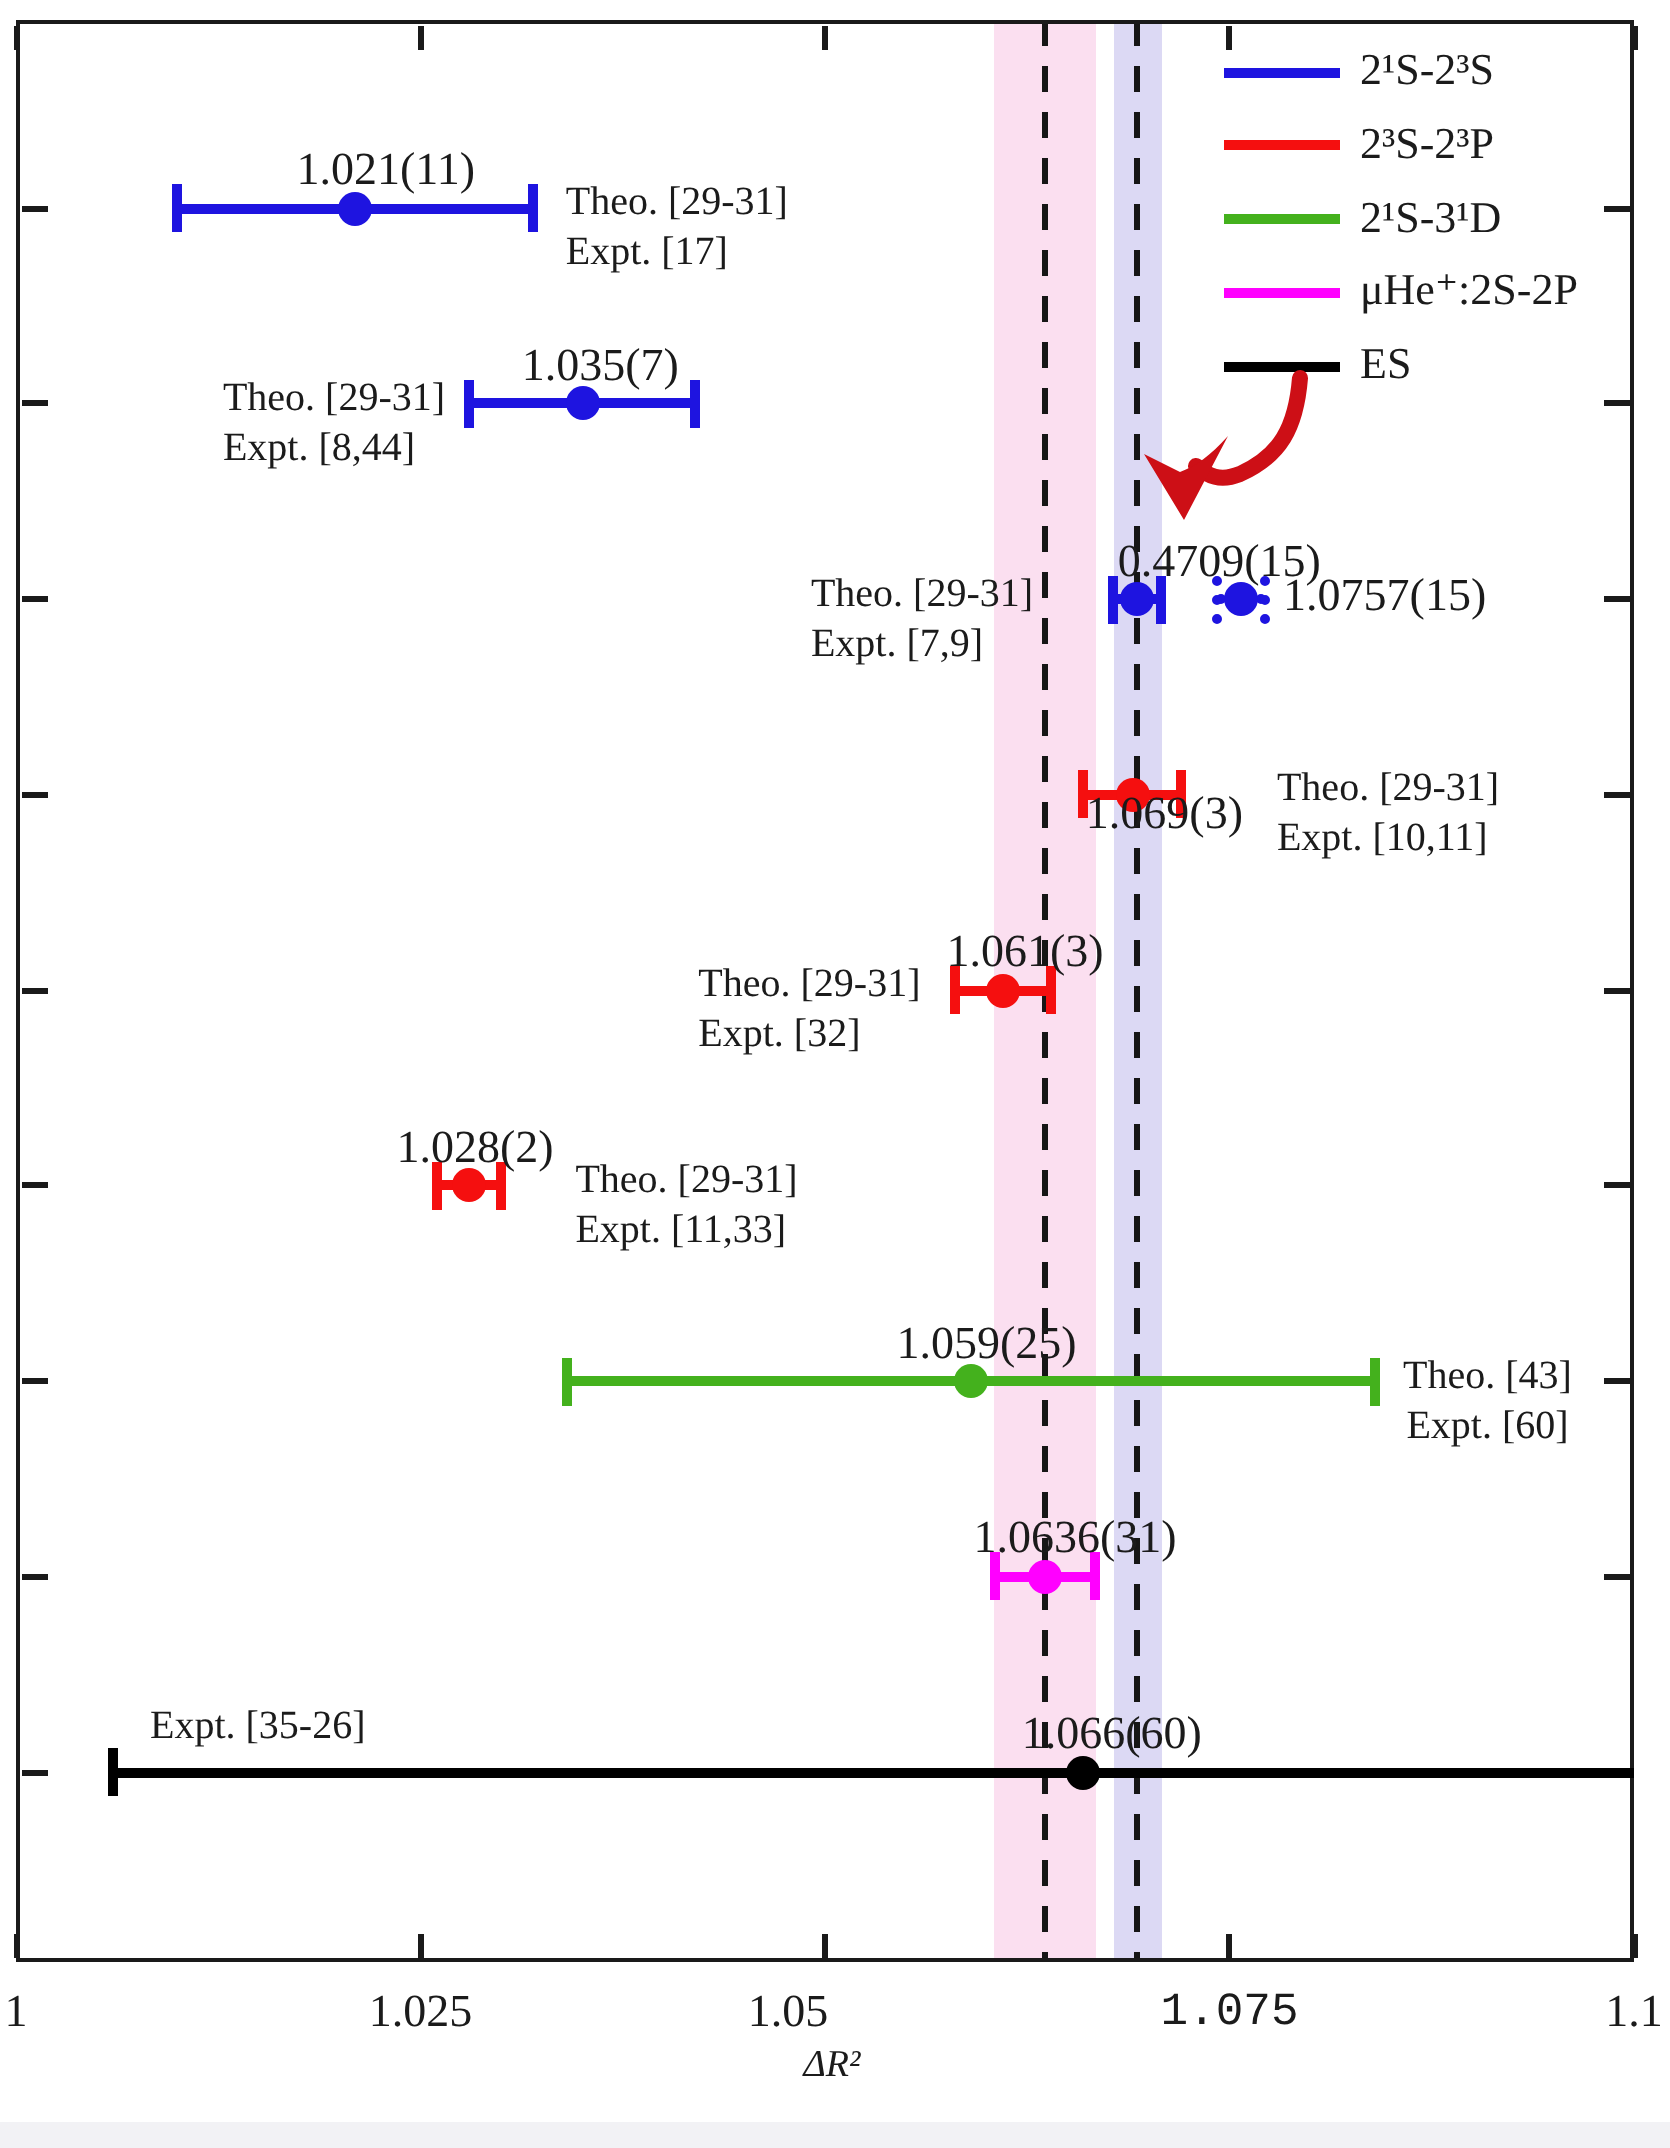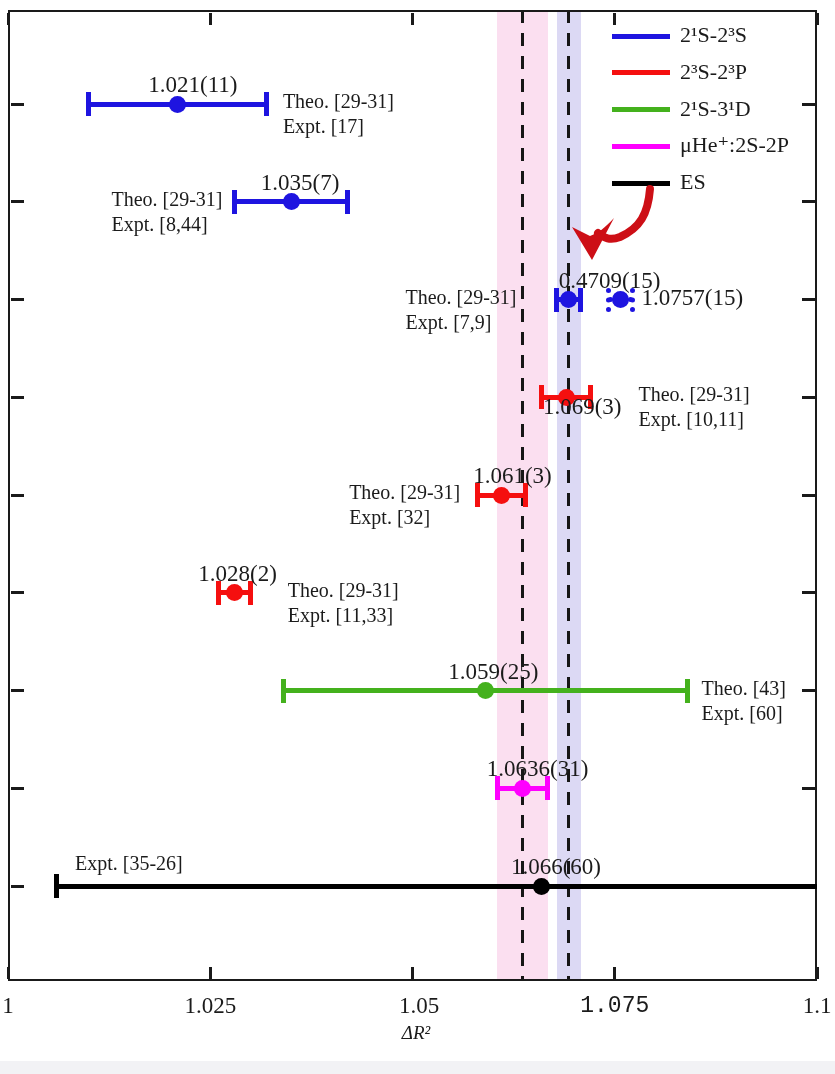--- a/index.html
+++ b/index.html
@@ -33,21 +33,21 @@
       <div class="abs vdash" style="left: 567.137px; top: 10px; height: 971px;"></div>
       <div class="abs frame" style="left: 8px; top: 10px; width: 809px; height: 971px;"></div>
       <div class="abs tick" style="left: 6.5px; top: 966.5px; width: 3px; height: 12px;"></div>
       <div class="abs tick" style="left: 6.5px; top: 12.5px; width: 3px; height: 12px;"></div>
       <div class="abs ticklabel" style="left: 8px; top: 993px;">1</div>
       <div class="abs tick" style="left: 208.75px; top: 966.5px; width: 3px; height: 12px;"></div>
       <div class="abs tick" style="left: 208.75px; top: 12.5px; width: 3px; height: 12px;"></div>
       <div class="abs ticklabel" style="left: 210.25px; top: 993px;">1.025</div>
       <div class="abs tick" style="left: 411px; top: 966.5px; width: 3px; height: 12px;"></div>
       <div class="abs tick" style="left: 411px; top: 12.5px; width: 3px; height: 12px;"></div>
-      <div class="abs ticklabel" style="left: 419px; top: 993px; text-align: center;">1.05</div>
+      <div class="abs ticklabel" style="left: 394px; top: 993px; text-align: center;">1.05</div>
       <div class="abs tick" style="left: 613.25px; top: 966.5px; width: 3px; height: 12px;"></div>
       <div class="abs tick" style="left: 613.25px; top: 12.5px; width: 3px; height: 12px;"></div>
       <div class="abs ticklabel" style="left: 614.75px; top: 993px; font-family: Liberation Mono, monospace;">1.075</div>
       <div class="abs tick" style="left: 815.5px; top: 966.5px; width: 3px; height: 12px;"></div>
       <div class="abs tick" style="left: 815.5px; top: 12.5px; width: 3px; height: 12px;"></div>
       <div class="abs ticklabel" style="left: 817px; top: 993px;">1.1</div>
       <div class="abs tick" style="left: 10.5px; top: 102.5px; width: 13px; height: 3px;"></div>
       <div class="abs tick" style="left: 801.5px; top: 102.5px; width: 13px; height: 3px;"></div>
       <div class="abs tick" style="left: 10.5px; top: 200.25px; width: 13px; height: 3px;"></div>
       <div class="abs tick" style="left: 801.5px; top: 200.25px; width: 13px; height: 3px;"></div>
@@ -122,21 +122,21 @@
       <div class="abs vlabel" style="left: 237.52px; top: 560.75px;">1.028(2)</div>
       <div class="abs refs" style="top: 577.75px; left: 287.7px;">
         <div>Theo. [29-31]</div>
         <div>Expt. [11,33]</div>
       </div>
       <div class="abs" style="left: 283.06px; top: 688px; width: 404.5px; height: 5px; background: rgb(68, 177, 29);"></div>
       <div class="abs" style="left: 280.56px; top: 678.5px; width: 5px; height: 24px; background: rgb(68, 177, 29);"></div>
       <div class="abs" style="left: 685.06px; top: 678.5px; width: 5px; height: 24px; background: rgb(68, 177, 29);"></div>
       <div class="abs marker" style="left: 476.81px; top: 682px; width: 17px; height: 17px; background: rgb(68, 177, 29);"></div>
       <div class="abs vlabel" style="left: 493.31px; top: 658.5px;">1.059(25)</div>
-      <div class="abs refs" style="top: 675.5px; left: 701.56px;">
+      <div class="abs refs" style="top: 675.5px; left: 701.56px; text-align: center;">
         <div>Theo. [43]</div>
         <div>Expt. [60]</div>
       </div>
       <div class="abs" style="left: 497.445px; top: 785.75px; width: 50.158px; height: 5px; background: rgb(255, 0, 255);"></div>
       <div class="abs" style="left: 494.945px; top: 776.25px; width: 5px; height: 24px; background: rgb(255, 0, 255);"></div>
       <div class="abs" style="left: 545.103px; top: 776.25px; width: 5px; height: 24px; background: rgb(255, 0, 255);"></div>
       <div class="abs marker" style="left: 514.024px; top: 779.75px; width: 17px; height: 17px; background: rgb(255, 0, 255);"></div>
       <div class="abs vlabel" style="left: 537.524px; top: 756.25px;">1.0636(31)</div>
       <div class="abs" style="left: 56.54px; top: 883.5px; width: 760.46px; height: 5px; background: rgb(0, 0, 0);"></div>
       <div class="abs" style="left: 54.04px; top: 874px; width: 5px; height: 24px; background: rgb(0, 0, 0);"></div>

